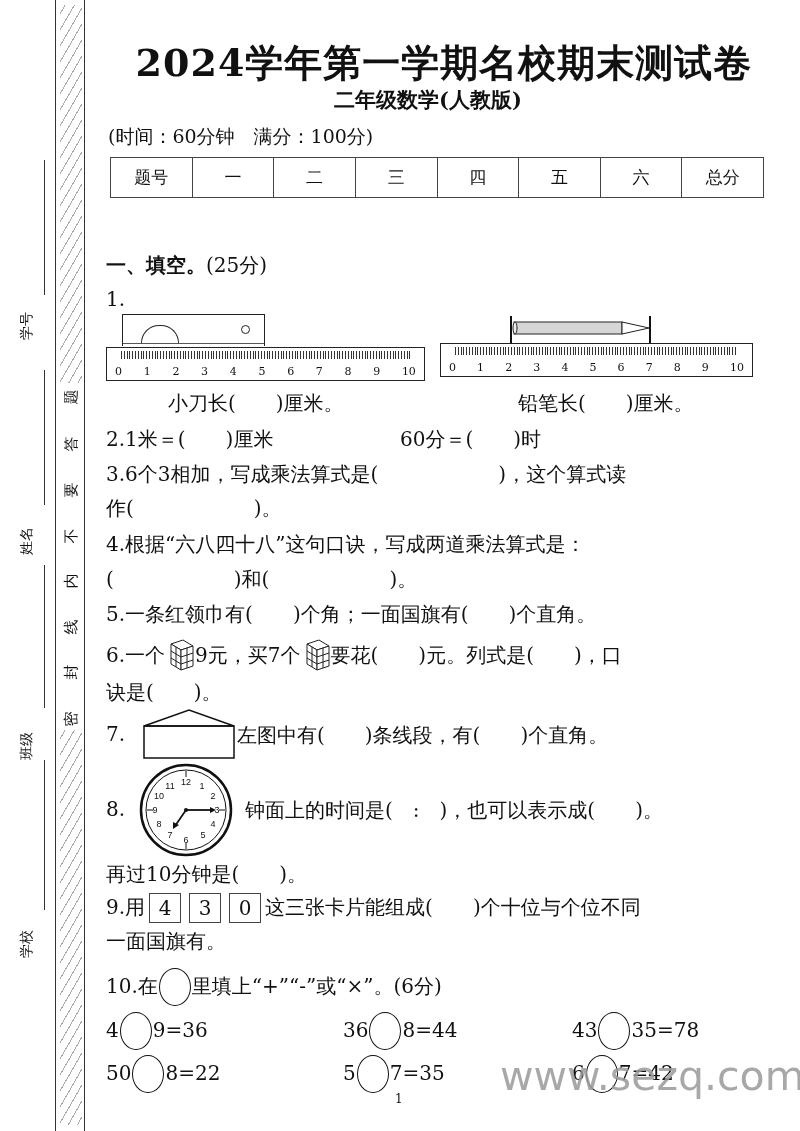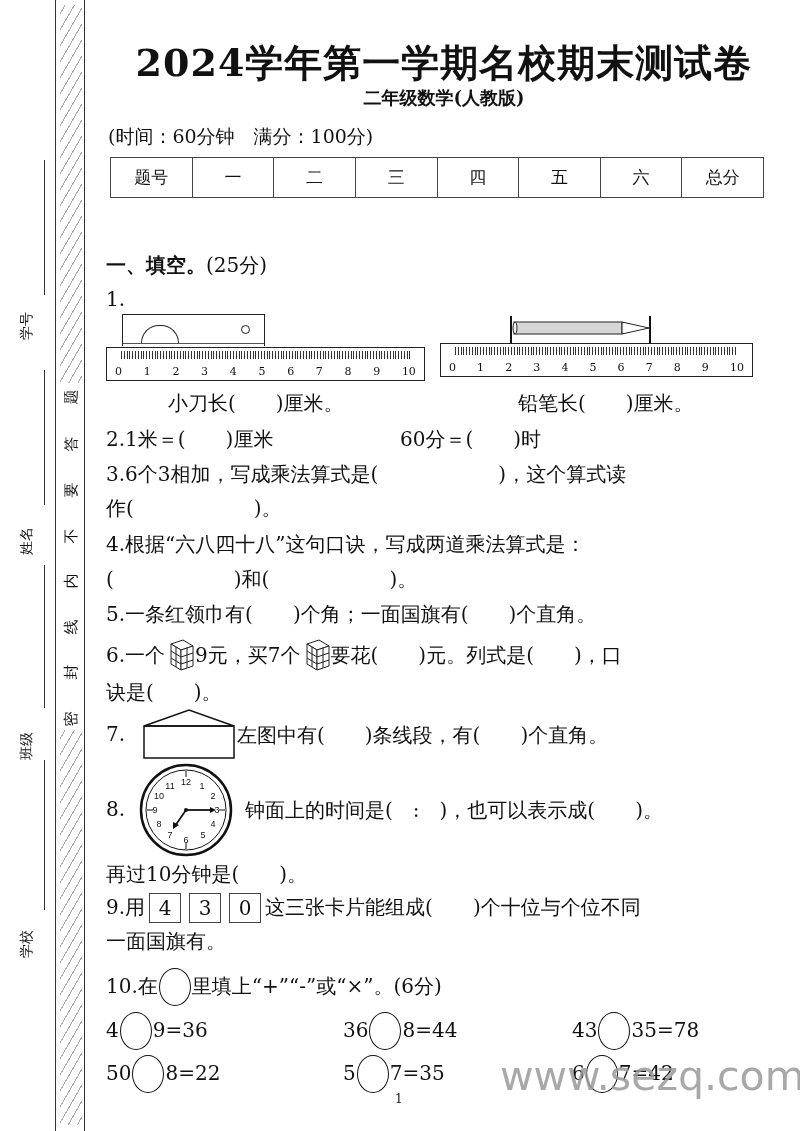--- a/index.html
+++ b/index.html
@@ -10,21 +10,21 @@
   .vline { position:absolute; top:0; bottom:0; width:1px; background:#333; }
   .hatch { position:absolute; left:60px; width:22px;
            background: repeating-linear-gradient(120deg, transparent 0 4px, #aaa 4px 5px, transparent 5px 8px); }
   .seal-char { position:absolute; left:62px; width:18px; text-align:center; font-size:15px;
                background:#fff; line-height:18px; transform:rotate(-90deg); }
   .field { position:absolute; left:18px; font-size:14px; transform:rotate(-90deg); transform-origin:left top; white-space:nowrap; }
   .uline { position:absolute; left:44px; width:1px; background:#333; }
 
   .title { position:absolute; left:108px; width:672px; top:30px; text-align:center;
            font-family:"DejaVu Serif",serif; font-weight:bold; font-size:38px; letter-spacing:1px;margin-top:8px; }
-  .subtitle { position:absolute; left:108px; width:672px; top:86px; text-align:center; font-weight:bold; font-size:18px; }
+  .subtitle { position:absolute; left:92px; width:672px; top:86px; text-align:center; font-weight:bold; font-size:21px; }
   .timeline { position:absolute; left:108px; width:672px; top:124px; text-align:left; font-size:19px; }
 
   table.score { position:absolute; left:110px; top:157px; width:654px; border-collapse:collapse; }
   table.score td { border:1px solid #444; height:37px; text-align:center; font-size:17px; width:81px; }
 
   .sec { position:absolute; left:106px; top:252px; font-size:20px; }
   .sec b { font-family:"DejaVu Sans",sans-serif; }
   .q { position:absolute; left:106px; font-size:20px; white-space:nowrap; }
 
   .ruler { position:absolute; height:32px; border:1.5px solid #222; background:#fff; }

